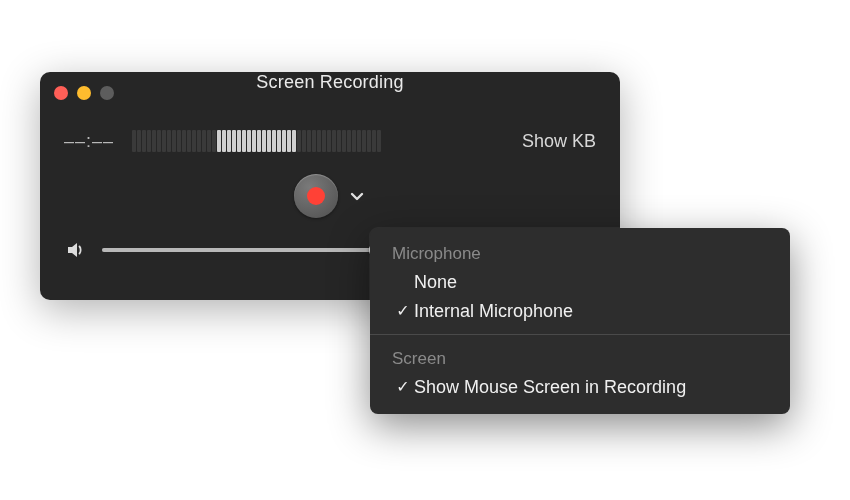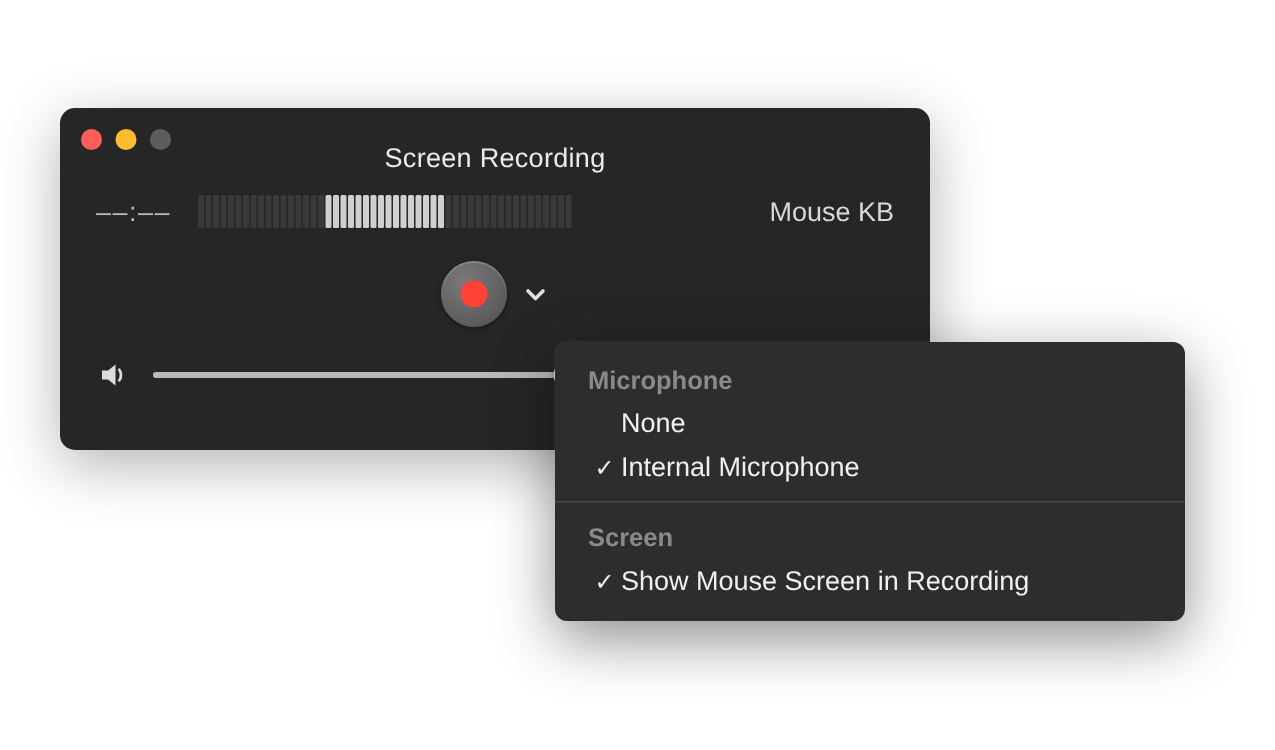--- a/index.html
+++ b/index.html
@@ -18,21 +18,21 @@
       width: 580px;
       height: 228px;
       background: #262626;
       border-radius: 10px;
       box-shadow: 0 10px 40px rgba(0,0,0,0.3);
       color: #e6e6e6;
     }
     .titlebar {
       height: 44px;
       display: flex;
-      align-items: flex-end;
+      align-items: flex-start;
       position: relative;
     }
     .traffic-lights {
       position: absolute;
       left: 14px;
       top: 14px;
       display: flex;
       gap: 9px;
     }
     .dot {
@@ -166,25 +166,24 @@
       background: #2d2d2d;
       border-radius: 8px;
       box-shadow: 0 12px 40px rgba(0,0,0,0.45), 0 0 0 1px rgba(255,255,255,0.06);
       color: #eee;
       padding: 10px 0 12px 0;
     }
     .section-header {
       font-size: 17px;
       color: #8a8a8a;
       padding: 6px 22px 4px 22px;
-      font-weight: bold;
     }
     .menu-item {
       display: flex;
-      align-items: center;
+      align-items: flex-start;
       padding: 4px 22px;
       cursor: pointer;
       font-size: 18px;
       color: #f0f0f0;
     }
     .check {
       width: 22px;
       display: inline-flex;
       justify-content: center;
       color: #f0f0f0;
@@ -256,21 +255,21 @@
         <div class="bar"></div>
         <div class="bar"></div>
         <div class="bar"></div>
         <div class="bar"></div>
         <div class="bar"></div>
         <div class="bar"></div>
         <div class="bar"></div>
         <div class="bar"></div>
         <div class="bar"></div>
       </div>
-    <div class="filesize">Mouse KB</div>
+    <div class="filesize">Show KB</div>
   </div>
 
   <div class="record-row">
     <div class="record-button">
       <div class="record-inner"></div>
     </div>
     <div class="chevron-down">
       <span>
         <svg width="16" height="16" viewBox="0 0 16 16">
             <path d="M3 6 L8 11 L13 6" fill="none" stroke="#e0e0e0" stroke-width="2.4" stroke-linecap="round" stroke-linejoin="round"></path>

